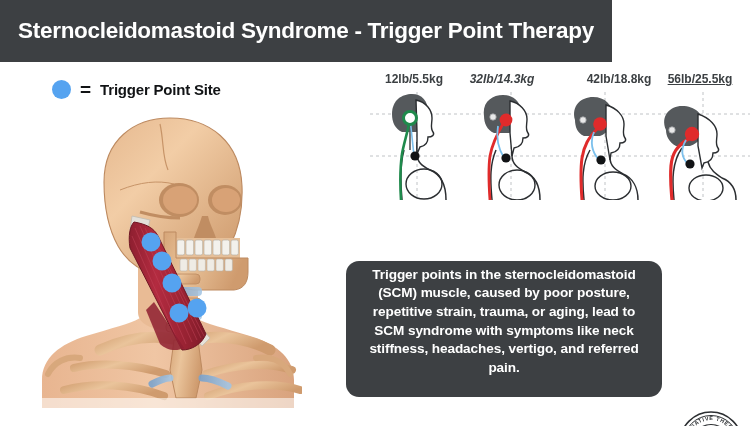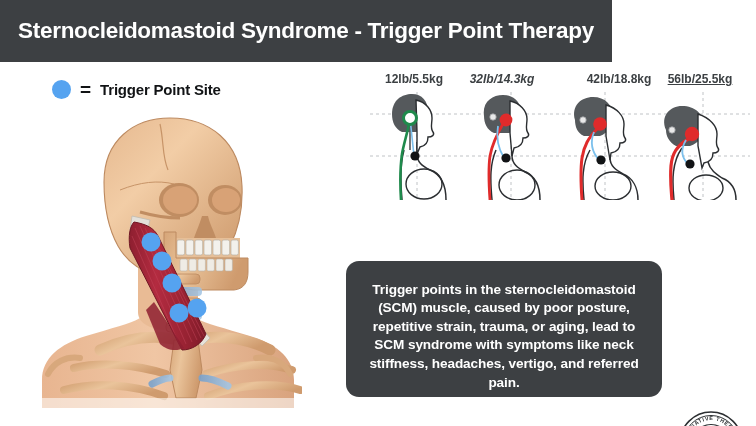--- a/index.html
+++ b/index.html
@@ -112,21 +112,21 @@
 
   
   #description-card {
     position: absolute;
     left: 346px; top: 199px;
     width: 316px;
     height: 136px;
     background: #3d4043;
     border-radius: 13px;
     display: flex;
-    align-items: flex-start;
+    align-items: flex-end;
     justify-content: center;
     box-sizing: border-box;
     padding: 6px 14px;
   }
   #description-text {
     color: #ffffff;
     font-size: 13.6px;
     font-weight: 700;
     line-height: 1.37;
     text-align: center;

